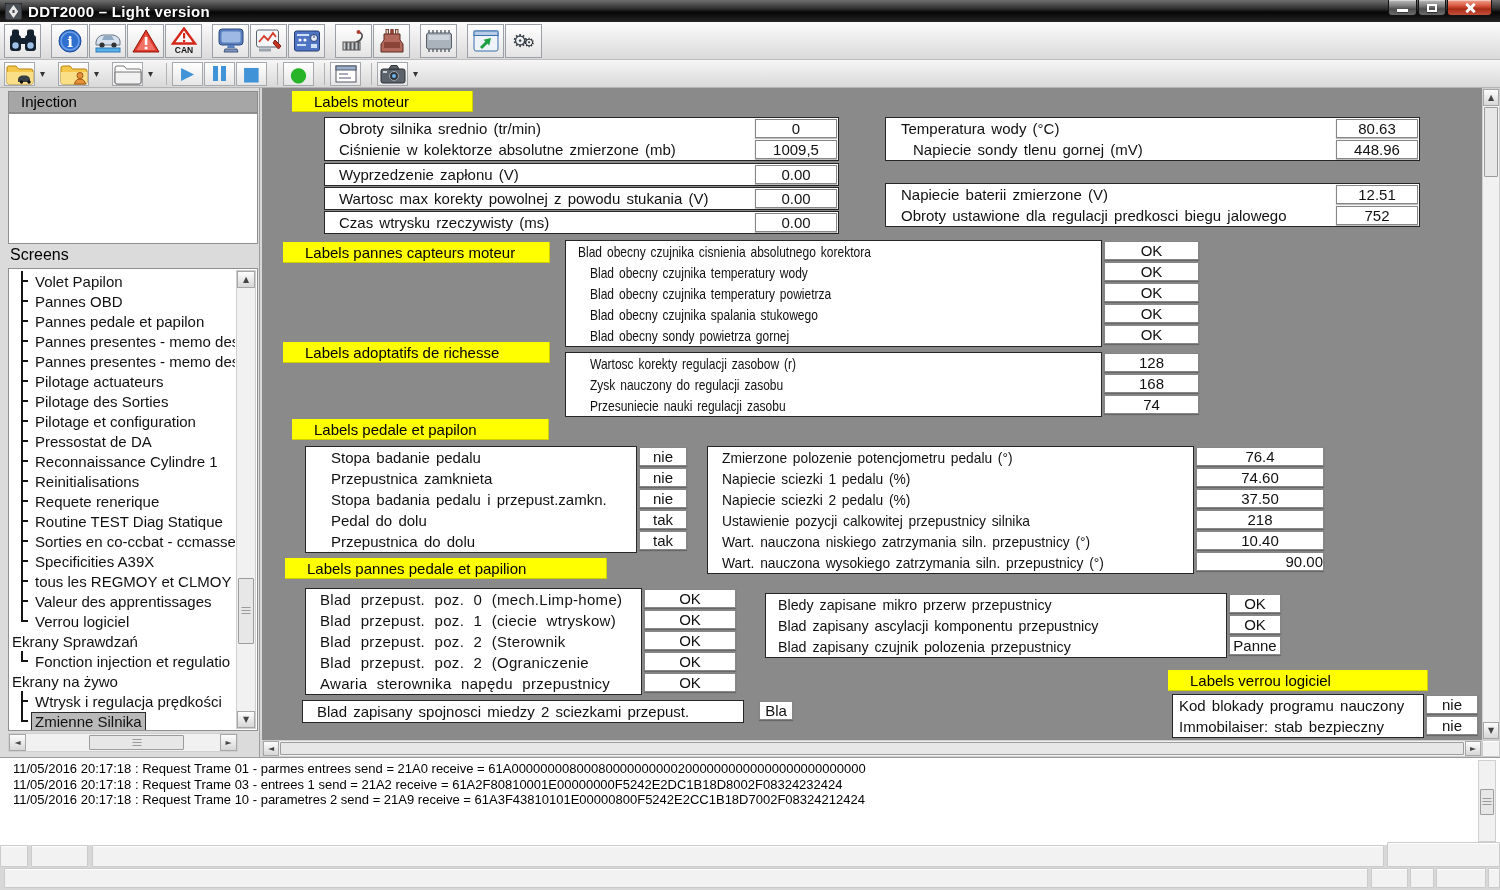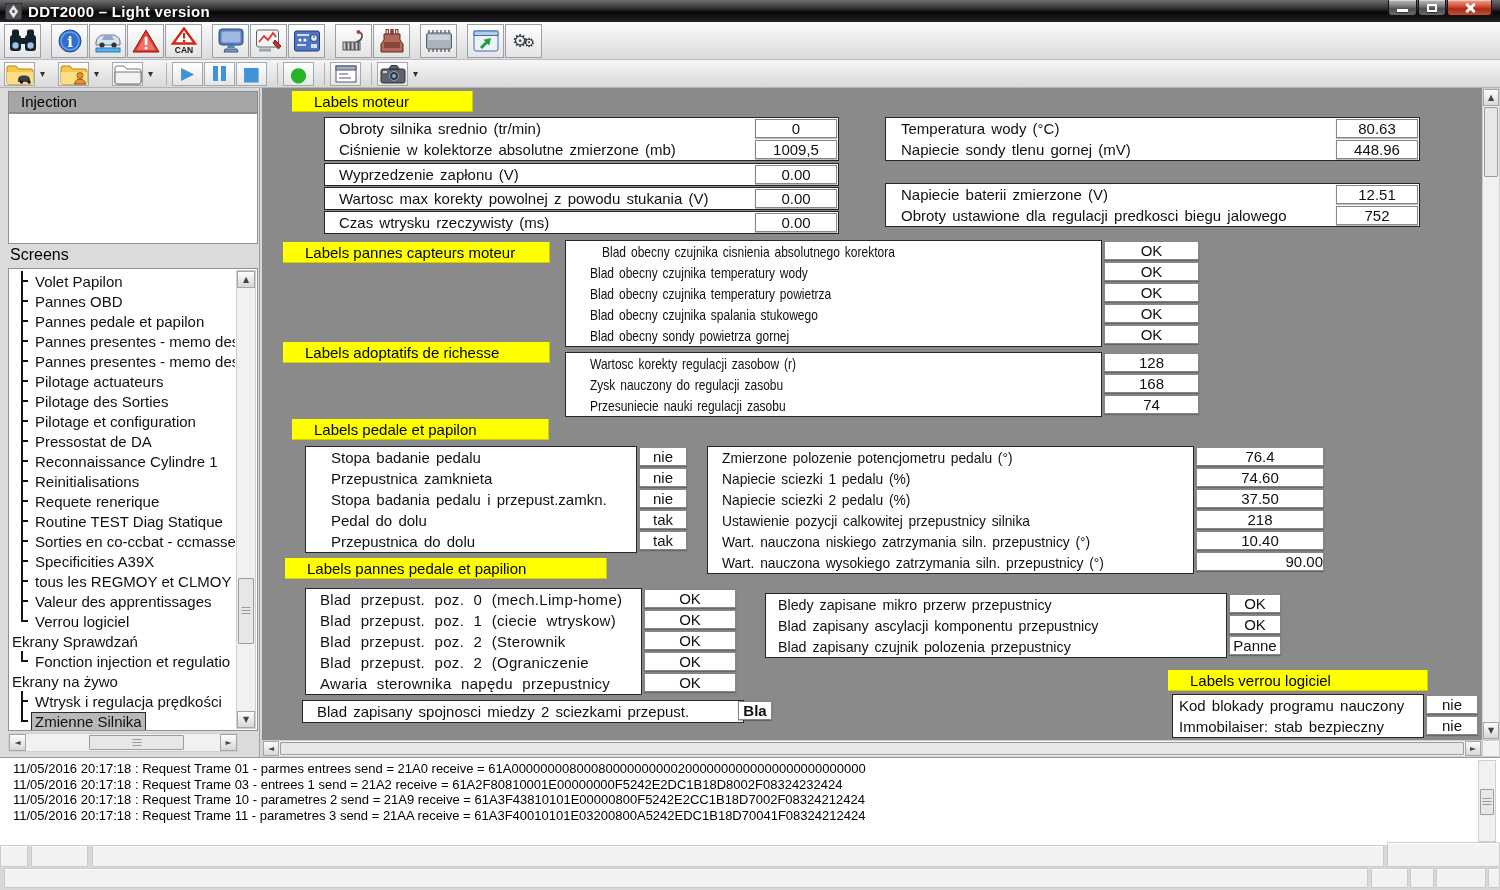--- a/index.html
+++ b/index.html
@@ -530,21 +530,21 @@
           </div>
         </div>
       </div>
     <div class="sect" style="left:623px;top:29px;width:535px">
         <div class="grp-box">
           <div class="vrow">
             <div class="vlabel" style="padding-left:15px"><span class="">Temperatura wody (°C)</span></div>
             <div class="vbox" style="width:82px">80.63</div>
           </div>
           <div class="vrow">
-            <div class="vlabel" style="padding-left:15px"><span class="">Napiecie sondy tlenu gornej (mV)</span></div>
+            <div class="vlabel" style="padding-left:27px"><span class="">Napiecie sondy tlenu gornej (mV)</span></div>
             <div class="vbox" style="width:82px">448.96</div>
           </div>
         </div>
       </div>
     <div class="sect" style="left:623px;top:95px;width:535px">
         <div class="grp-box">
           <div class="vrow">
             <div class="vlabel" style="padding-left:15px"><span class="">Napiecie baterii zmierzone (V)</span></div>
             <div class="vbox" style="width:82px">12.51</div>
           </div>
@@ -552,21 +552,21 @@
             <div class="vlabel" style="padding-left:15px"><span class="">Obroty ustawione dla regulacji predkosci biegu jalowego</span></div>
             <div class="vbox" style="width:82px">752</div>
           </div>
         </div>
       </div>
 
     <div class="ylabel" style="left:21px;top:154px;width:267px">Labels pannes capteurs moteur</div>
     <div class="sect" style="left:303px;top:152px;width:537px">
         <div class="grp-box">
           <div class="vrow">
-            <div class="vlabel" style="padding-left:36px"><span class="c80">Blad obecny czujnika cisnienia absolutnego korektora</span></div>
+            <div class="vlabel" style="padding-left:12px"><span class="c80">Blad obecny czujnika cisnienia absolutnego korektora</span></div>
           </div>
           <div class="vrow">
             <div class="vlabel" style="padding-left:24px"><span class="c80">Blad obecny czujnika temperatury wody</span></div>
           </div>
           <div class="vrow">
             <div class="vlabel" style="padding-left:24px"><span class="c80">Blad obecny czujnika temperatury powietrza</span></div>
           </div>
           <div class="vrow">
             <div class="vlabel" style="padding-left:24px"><span class="c80">Blad obecny czujnika spalania stukowego</span></div>
           </div>
@@ -705,21 +705,21 @@
           <div class="vbox" style="width: 52px;">OK</div>
           <div class="vbox" style="width: 52px;">Panne</div>
         </div>
       </div>
     <div class="sect" style="left:40px;top:612px;width:442px">
         <div class="grp-box">
           <div class="vrow">
             <div class="vlabel" style="padding-left:14px"><span class="">Blad zapisany spojnosci miedzy 2 sciezkami przepust.</span></div>
           </div>
         </div>
-        <div class="val-col" style="left: 436px; font-weight: bold;">
+        <div class="val-col" style="left: 457px;">
           <div class="vbox" style="width: 34px;">Bla</div>
         </div>
       </div>
 
     <div class="ylabel" style="left:906px;top:582px;width:260px">Labels verrou logiciel</div>
     <div class="sect" style="left:910px;top:606px;width:252px">
         <div class="grp-box">
           <div class="vrow">
             <div class="vlabel" style="padding-left:6px"><span class="">Kod blokady programu nauczony</span></div>
           </div>
@@ -752,21 +752,20 @@
         <span>►</span>
       </div>
   </div>
   <div class="seg" style="left:1482px;top:740px;width:18px;height:17px"></div>
 
   <div id="log">
     <div id="loglines">
         <div class="log-line"><span class="c88">11/05/2016  20:17:18 : Request Trame 01 - parmes entrees send = 21A0 receive = 61A0000000080008000000000020000000000000000000000000</span></div>
         <div class="log-line"><span class="c88">11/05/2016  20:17:18 : Request Trame 03 - entrees 1 send = 21A2 receive = 61A2F80810001E00000000F5242E2DC1B18D8002F08324232424</span></div>
         <div class="log-line"><span class="c88">11/05/2016  20:17:18 : Request Trame 10 - parametres 2 send = 21A9 receive = 61A3F43810101E00000800F5242E2CC1B18D7002F08324212424</span></div>
-        <div class="log-line"><span class="c88">11/05/2016  20:17:18 : Request Trame 11 - parametres 3 send = 21AA receive = 61A3F40010101E03200800A5242EDC1B18D70041F08324212424</span></div>
       </div>
     <div class="sb-v" style="right:4px;top:2px;width:18px;height:82px">
       <div class="sb-thumb grip" style="top:28px;height:26px;left:1px;right:1px"></div>
     </div>
   </div>
 
   <div id="statusA">
     <div class="seg" style="left:0;top:0;width:28px;height:22px"></div>
     <div class="seg" style="left:31px;top:0;width:57px;height:22px"></div>
     <div class="seg" style="left:92px;top:0;width:1292px;height:22px"></div>

